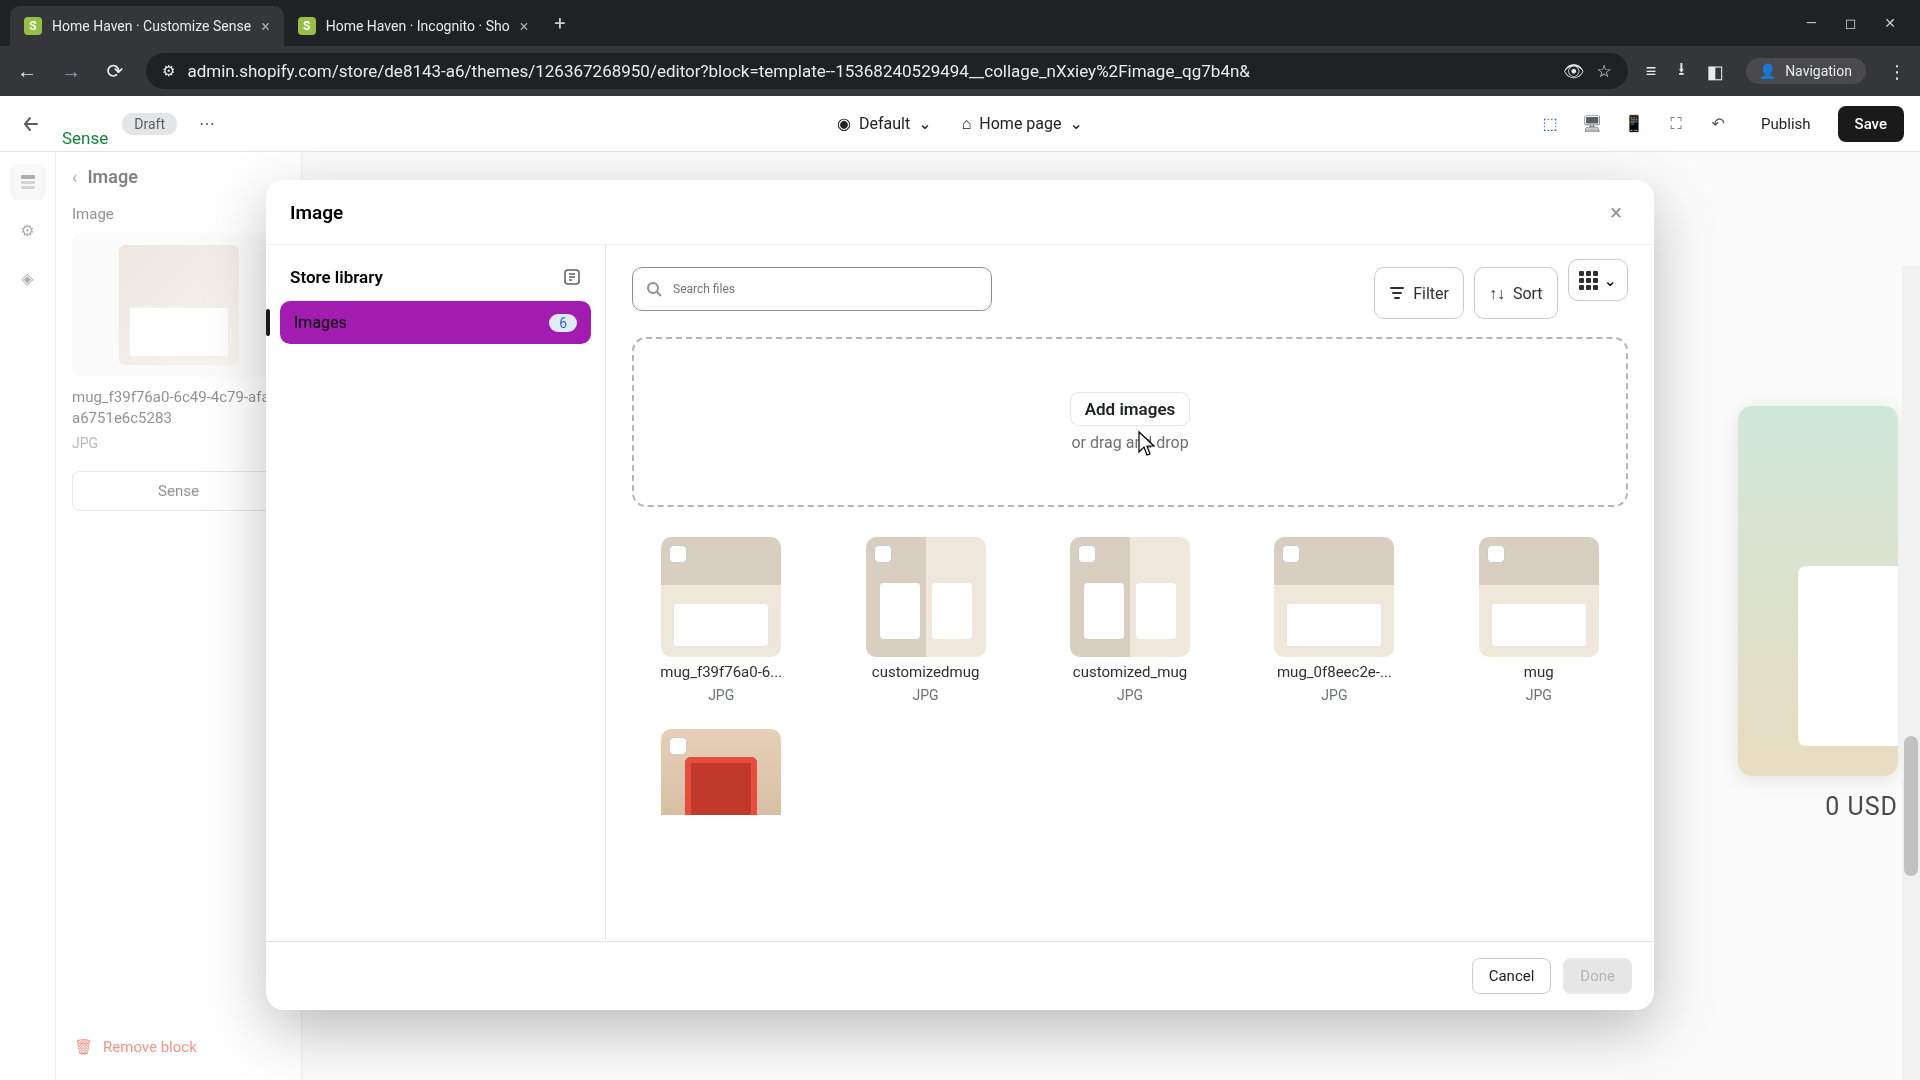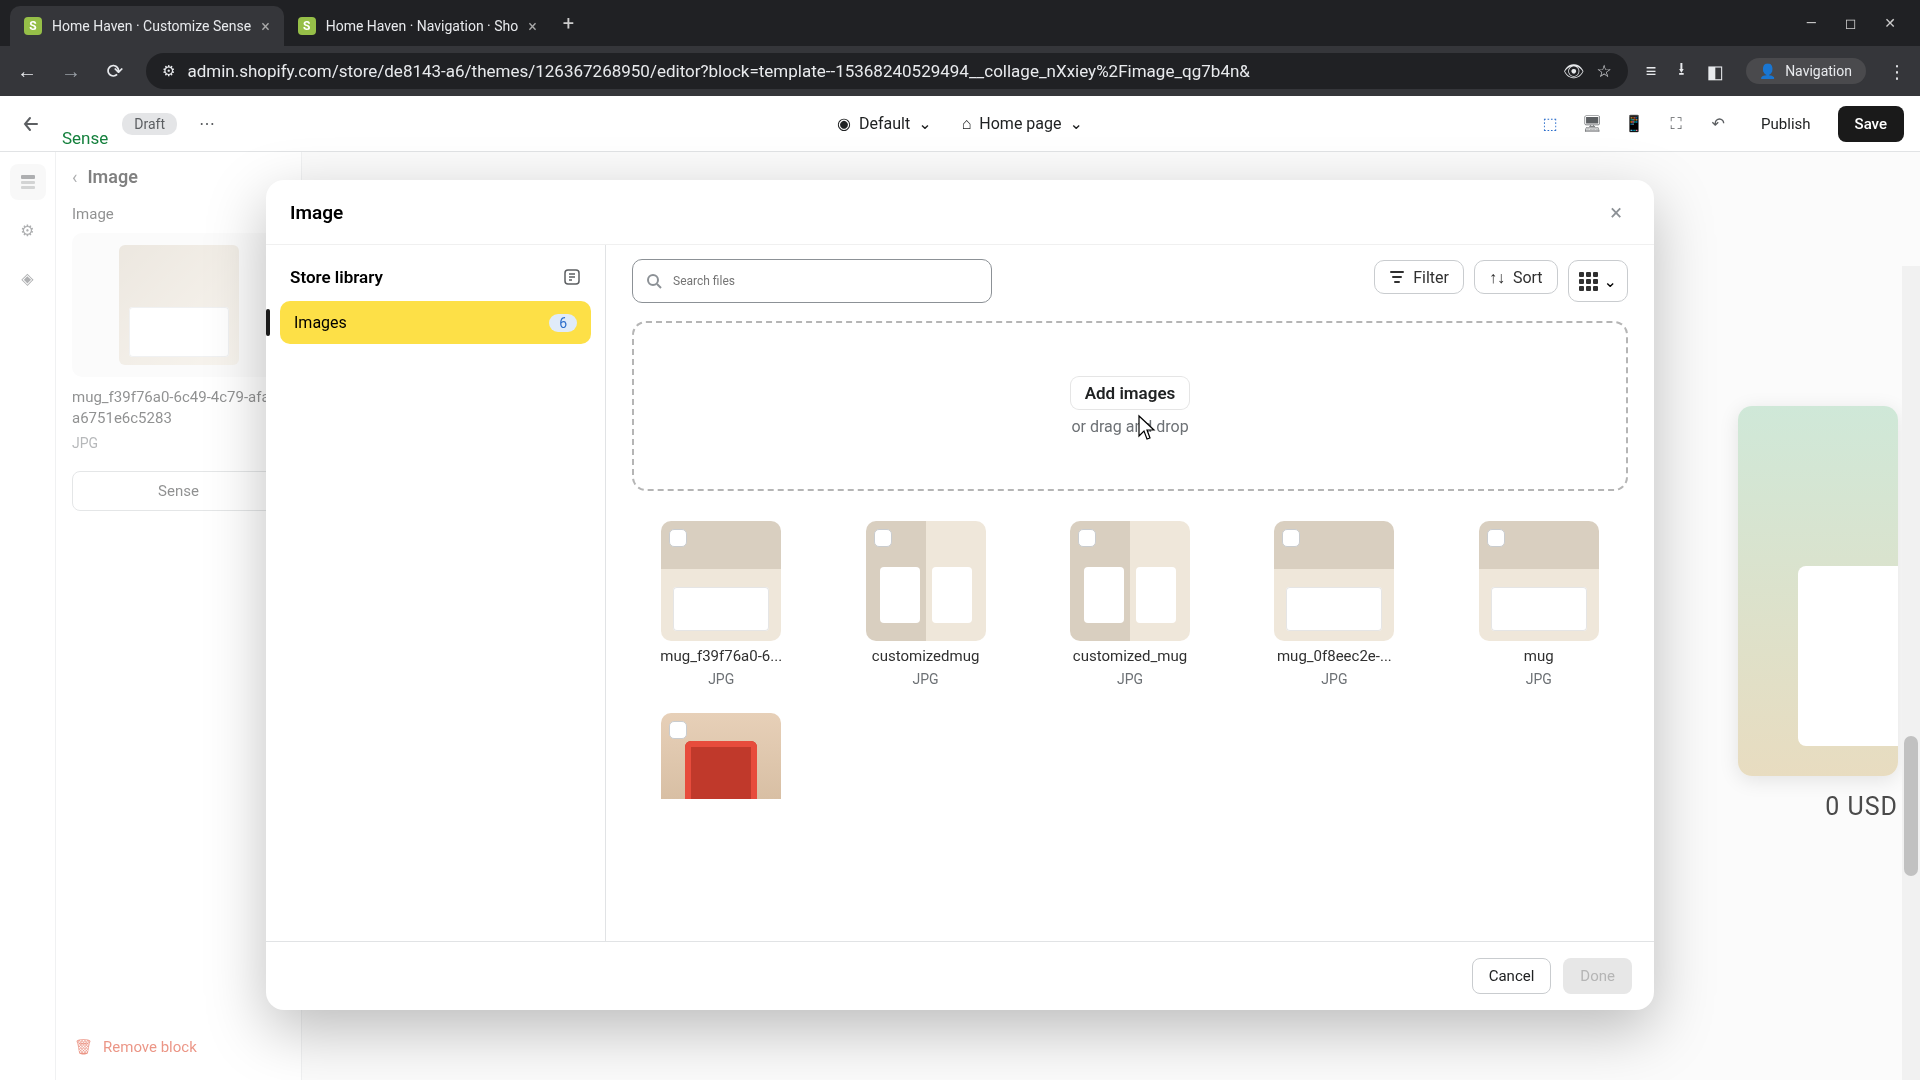--- a/index.html
+++ b/index.html
@@ -72,30 +72,30 @@
   
   .modal-overlay{position:absolute;inset:0;top:56px;display:flex;align-items:flex-start;justify-content:center;padding-top:28px;}
   .modal{width:1388px;height:830px;background:#fff;border-radius:18px;box-shadow:0 20px 60px rgba(0,0,0,0.25);display:flex;flex-direction:column;overflow:hidden;}
   .modal-head{display:flex;align-items:center;justify-content:space-between;padding:18px 24px;}
   .modal-title{font-size:19px;font-weight:600;}
   .modal-close{font-size:22px;color:#8c9196;cursor:pointer;width:28px;height:28px;display:flex;align-items:center;justify-content:center;border-radius:6px;}
   .modal-body{flex:1;display:flex;overflow:hidden;border-top:1px solid #f0f0f0;}
   .m-side{width:340px;border-right:1px solid #e1e3e5;padding:18px 14px;}
   .m-side-head{display:flex;align-items:center;justify-content:space-between;padding:4px 10px 14px;font-size:17px;font-weight:600;}
   .m-side-head .gen-icon{font-size:16px;color:#5c5f62;cursor:pointer;}
-  .m-side-item{display:flex;align-items:center;justify-content:space-between;background:#fde047;border-radius:10px;padding:12px 14px;font-size:16px;cursor:pointer;position:relative;}
+  .m-side-item{display:flex;align-items:center;justify-content:space-between;background:#a21caf;border-radius:10px;padding:12px 14px;font-size:16px;cursor:pointer;position:relative;}
   .m-side-item::before{content:"";position:absolute;left:-14px;top:8px;bottom:8px;width:4px;background:#1a1a1a;border-radius:3px;}
   .count-badge{background:#e0ebf9;color:#2c6ecb;border-radius:10px;padding:1px 10px;font-size:14px;min-width:26px;text-align:center;}
 
   .m-main{flex:1;padding:14px 26px 0;display:flex;flex-direction:column;overflow:auto;}
   .m-tools{display:flex;align-items:center;gap:14px;margin-bottom:18px;}
   .search-box{display:flex;align-items:center;gap:10px;border:1px solid #8c9196;border-radius:10px;padding:8px 12px;width:360px;height:44px;}
   .search-box input{border:none;outline:none;font-size:12px;flex:1;background:transparent;}
   .search-box .sicon{color:#8c9196;}
-  .tool-btn{display:flex;align-items:center;gap:8px;border:1px solid #c9cccf;border-radius:10px;padding:8px 14px;height:34px;font-size:16px;cursor:pointer;background:#fff;color:#303030;}
+  .tool-btn{display:flex;align-items:center;gap:8px;border:1px solid #c9cccf;border-radius:10px;padding:8px 14px;height:52px;font-size:16px;cursor:pointer;background:#fff;color:#303030;margin-top:8px;}
   .tool-group{margin-left:auto;display:flex;gap:10px;}
   .view-toggle{display:flex;align-items:center;gap:6px;border:1px solid #c9cccf;border-radius:10px;padding:6px 10px;height:42px;cursor:pointer;}
   .grid-icon{display:grid;grid-template-columns:repeat(3,5px);grid-template-rows:repeat(3,5px);gap:2px;}
   .grid-icon span{background:#303030;border-radius:1px;}
 
   .dropzone{border:2px dashed #b5b5b5;border-radius:14px;height:170px;display:flex;flex-direction:column;align-items:center;justify-content:center;gap:8px;margin-bottom:30px;position:relative;}
   .dz-btn{font-weight:600;font-size:17px;padding:6px 14px;border-radius:8px;color:#202223;cursor:pointer;box-shadow:0 0 0 1px #e5e5e5;}
   .dz-sub{color:#6d7175;font-size:16px;}
   .cursor{position:absolute;top:55%;left:50.5%;font-size:22px;pointer-events:none;}
 
@@ -127,21 +127,21 @@
 
 <div class="browser-chrome">
   <div class="tab-bar">
     <div class="tab active">
       <span class="favicon">S</span>
       <span class="title">Home Haven · Customize Sense</span>
       <span class="close">×</span>
     </div>
     <div class="tab">
       <span class="favicon">S</span>
-      <span class="title">Home Haven · Navigation · Sho</span>
+      <span class="title">Home Haven · Incognito · Sho</span>
       <span class="close">×</span>
     </div>
     <span class="new-tab">+</span>
     <div class="win-controls">
       <span>―</span>
       <span>◻</span>
       <span>✕</span>
     </div>
   </div>
   <div class="addr-bar">

